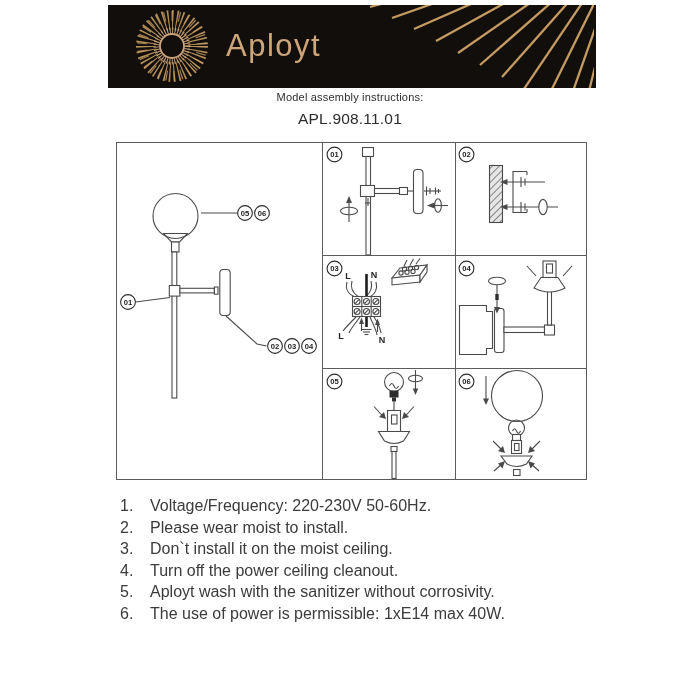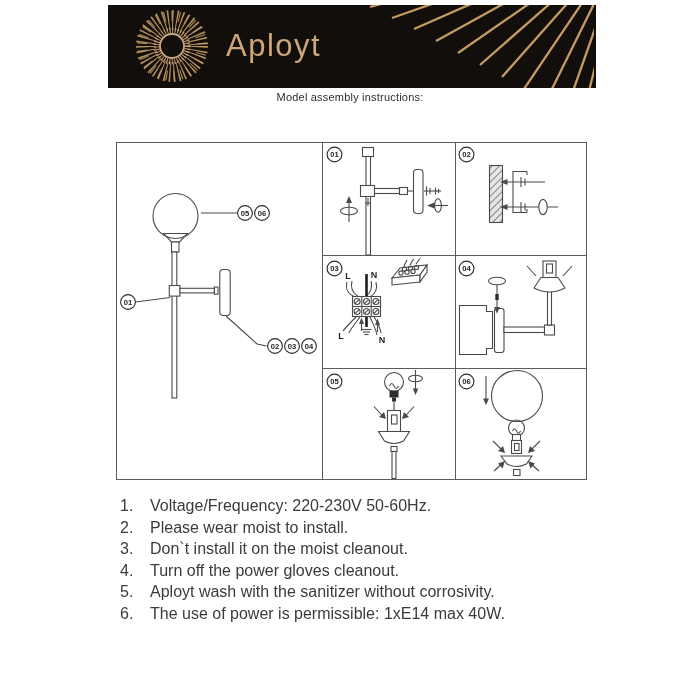--- a/index.html
+++ b/index.html
@@ -76,20 +76,21 @@
           <line x1="520" y1="-70" x2="438" y2="96"></line>
           <line x1="520" y1="-70" x2="458" y2="106"></line>
           <line x1="520" y1="-70" x2="474" y2="114"></line>
         </g>
       </g>
     </svg>
     <div class="brand">Aployt</div>
   </header>
 
   <div class="subtitle">Model assembly instructions:</div>
+  <div class="model">APL.908.11.01</div>
 
   <svg class="diagram" width="471" height="338" viewBox="116 142 471 338">
     <defs>
       <pattern id="hatch" width="5" height="5" patternUnits="userSpaceOnUse" patternTransform="rotate(45)">
         <rect width="5" height="5" fill="#e6e6e6"></rect>
         <line x1="0" y1="0" x2="0" y2="5" stroke="#707070" stroke-width="1.7"></line>
       </pattern>
     </defs>
 
     <g>
@@ -322,25 +323,25 @@
     <li>
       <span class="num">1.</span>
       <span class="txt">Voltage/Frequency: 220-230V 50-60Hz.</span>
     </li>
     <li>
       <span class="num">2.</span>
       <span class="txt">Please wear moist to install.</span>
     </li>
     <li>
       <span class="num">3.</span>
-      <span class="txt">Don`t install it on the moist cleanout.</span>
+      <span class="txt">Don`t install it on the moist ceiling.</span>
     </li>
     <li>
       <span class="num">4.</span>
-      <span class="txt">Turn off the power gloves cleanout.</span>
+      <span class="txt">Turn off the power ceiling cleanout.</span>
     </li>
     <li>
       <span class="num">5.</span>
       <span class="txt">Aployt wash with the sanitizer without corrosivity.</span>
     </li>
     <li>
       <span class="num">6.</span>
       <span class="txt">The use of power is permissible: 1xE14 max 40W.</span>
     </li>
   </ol>

